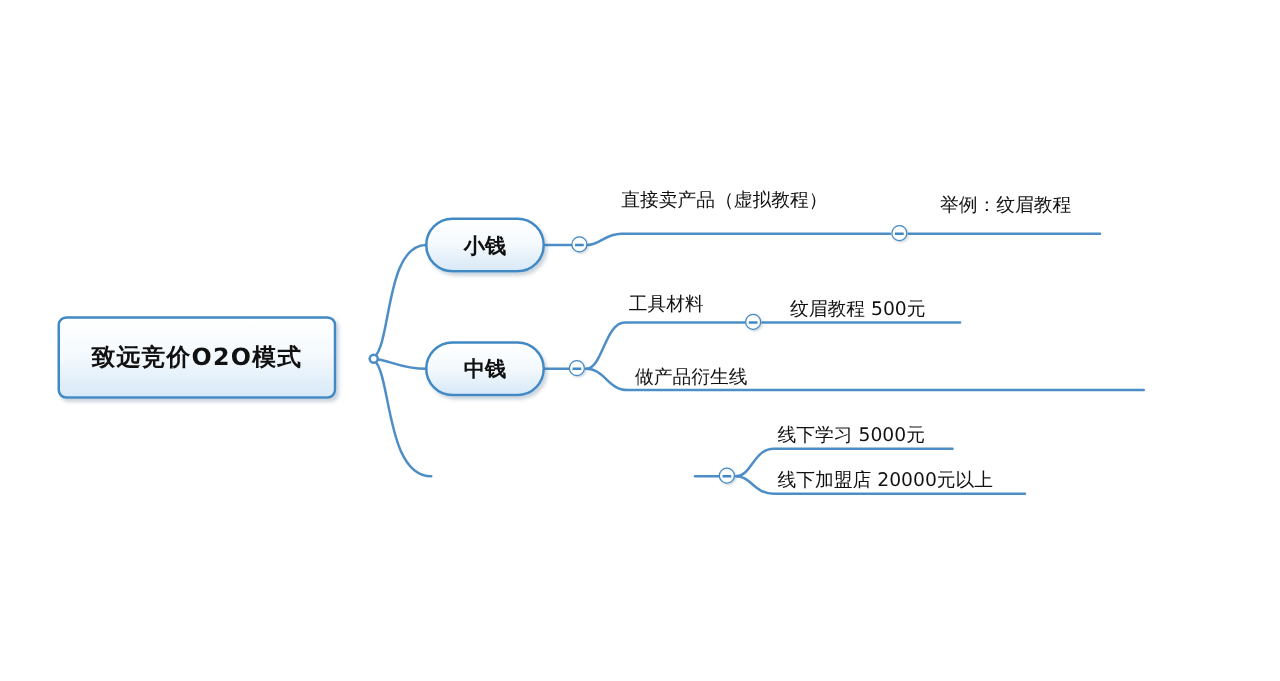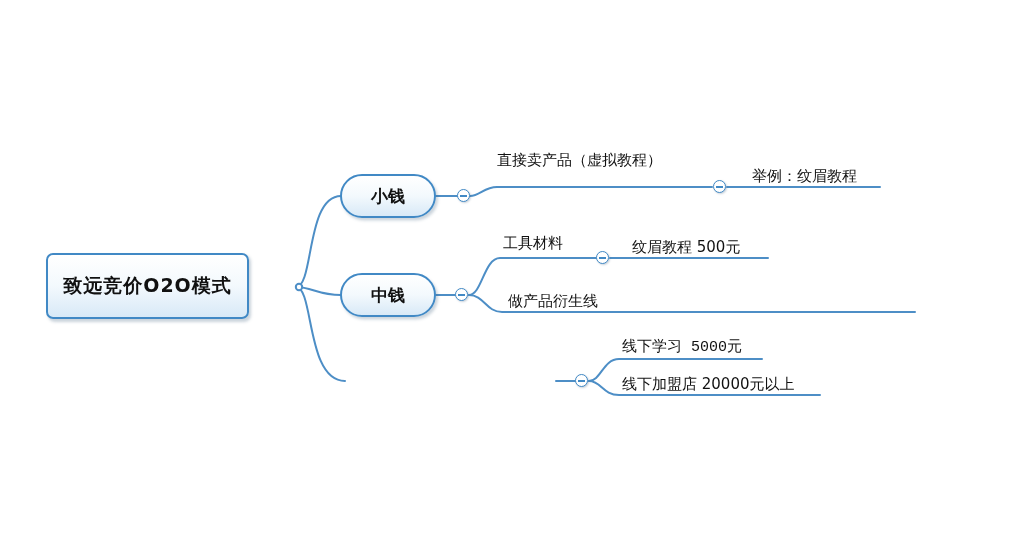--- a/index.html
+++ b/index.html
@@ -27,21 +27,21 @@
     justify-content: center;
     background: linear-gradient(180deg, #ffffff 0%, #f3f9fd 50%, #d8e9f7 100%);
     border: 2px solid #4189c5;
     color: #111111;
     font-weight: bold;
     z-index: 2;
     box-shadow: 2px 2.5px 3px rgba(70, 100, 130, 0.28);
   }
   .root {
     left: 46px; top: 253px;
-    width: 203px; height: 66px;
+    width: 223px; height: 66px;
     border-radius: 7px;
     font-size: 19px;
     letter-spacing: 1px;
   }
   .pill { height: 44px; border-radius: 22px; font-size: 17px; }
   .pill-small  { left: 340px; top: 174px; width: 96px; }
   .pill-medium { left: 340px; top: 273px; width: 96px; }
   .pill-big    { left: 344px; top: 359px; width: 212px; }
   .line-label {
     position: absolute;
@@ -97,28 +97,28 @@
 
     <circle cx="299" cy="287" r="3.2" fill="#ffffff"></circle>
   </svg>
 
   <div class="node root">致远竞价O2O模式</div>
 
   <div class="node pill pill-medium">中钱</div>
   <div class="node pill pill-small">小钱</div>
 
   <div class="line-label" style="left:497px; top:151px;">直接卖产品（虚拟教程）</div>
-  <div class="line-label" style="left:752px; top:167px;">举例：纹眉教程</div>
+  <div class="line-label" style="left:752px; top:155px;">举例：纹眉教程</div>
 
   <div class="line-label" style="left:503px; top:234px;">工具材料</div>
   <div class="line-label" style="left:632px; top:238px;">纹眉教程 500元</div>
 
   <div class="line-label" style="left:508px; top:292px;">做产品衍生线</div>
 
-  <div class="line-label" style="left:622px; top:339px;font-family:Liberation Mono, monospace;">线下学习 5000元</div>
+  <div class="line-label" style="left:622px; top:339px;">线下学习 5000元</div>
   <div class="line-label" style="left:622px; top:375px;">线下加盟店 20000元以上</div>
 
   <div class="badge" style="left:457px; top:189px;"></div>
   <div class="badge" style="left:713px; top:180px;"></div>
   <div class="badge" style="left:455px; top:288px;"></div>
   <div class="badge" style="left:596px; top:251px;"></div>
   <div class="badge" style="left:575px; top:374px;"></div>
 
 </div>
 

